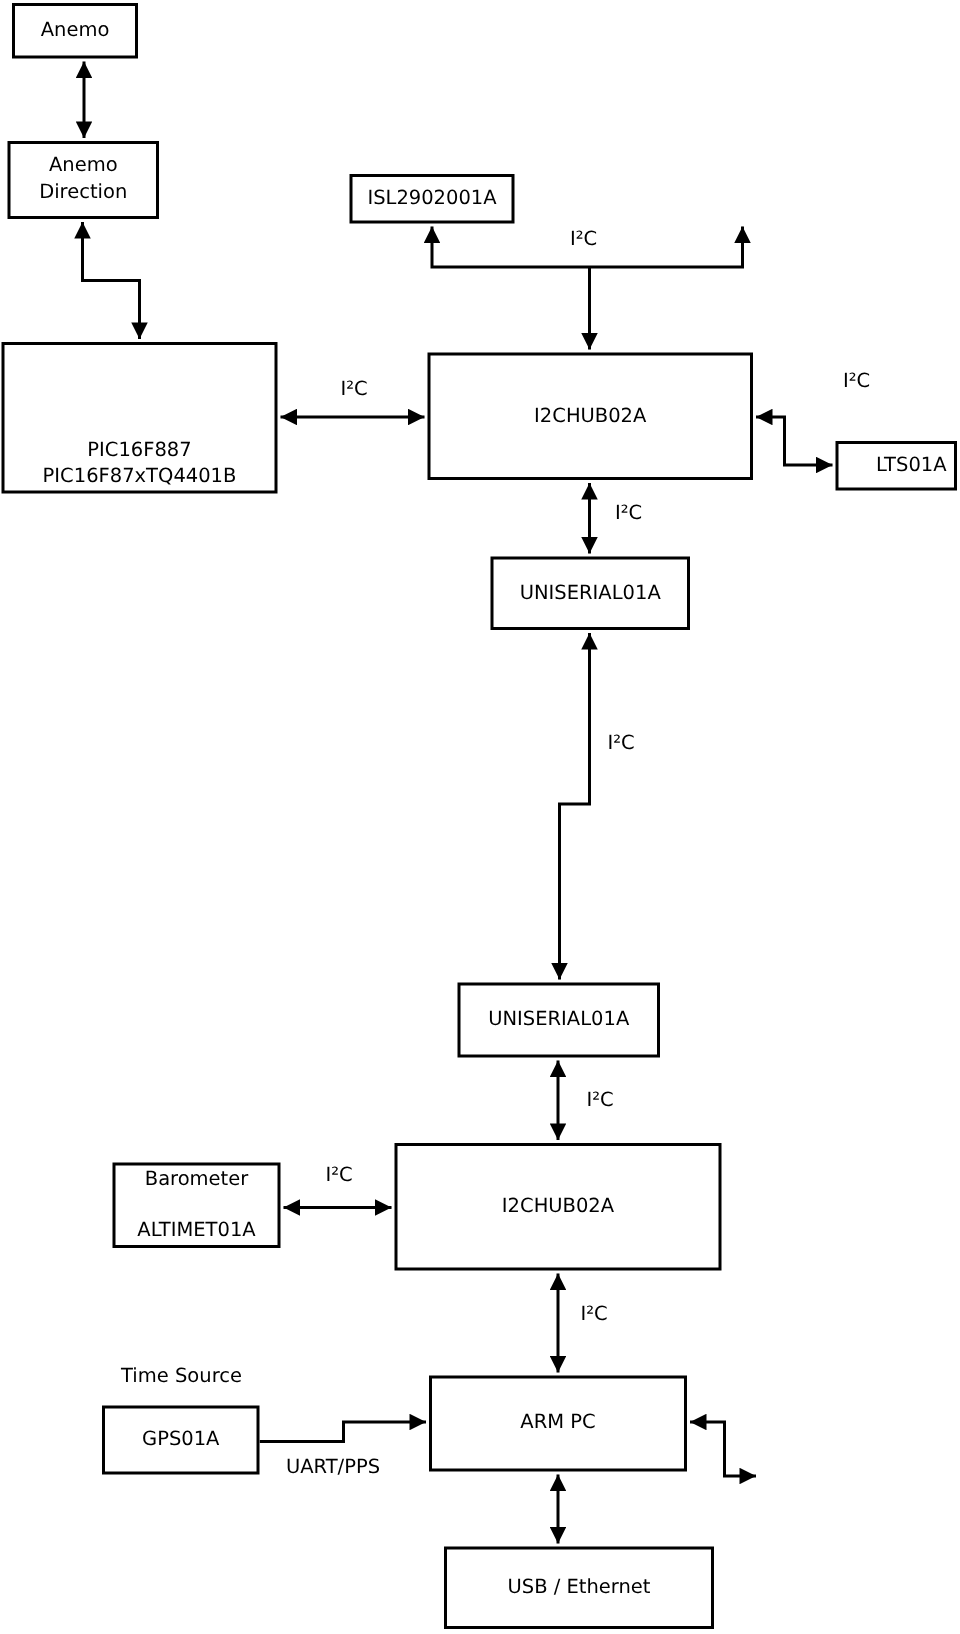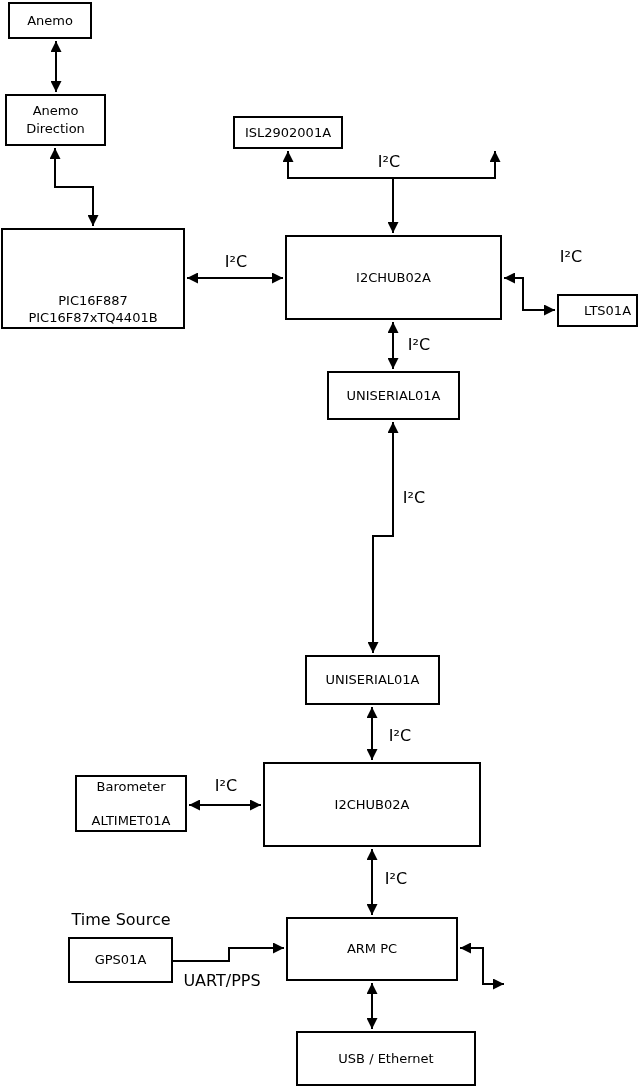--- a/index.html
+++ b/index.html
@@ -32,21 +32,21 @@
     flex-direction: column;
     align-items: center;
     justify-content: center;
     text-align: center;
     font-size: 13px;
     line-height: 1.35;
     white-space: nowrap;
   }
   .edge-label {
     position: absolute;
-    font-size: 16px;
+    font-size: 13px;
     white-space: nowrap;
     transform: translateX(-50%);
   }
   
   .n-anemo       { left: 8px;   top: 2px;    width: 84px;  height: 37px; }
   .n-wind        { left: 5px;   top: 94px;   width: 101px; height: 52px; }
   .n-pic         { left: 1px;   top: 228px;  width: 184px; height: 101px; justify-content: flex-end; }
   .n-isl         { left: 233px; top: 116px;  width: 110px; height: 33px; justify-content: center; }
   .n-sht         { left: 441px; top: 116px;  width: 108px; height: 33px; }
   .n-hub1        { left: 285px; top: 235px;  width: 217px; height: 85px; }

